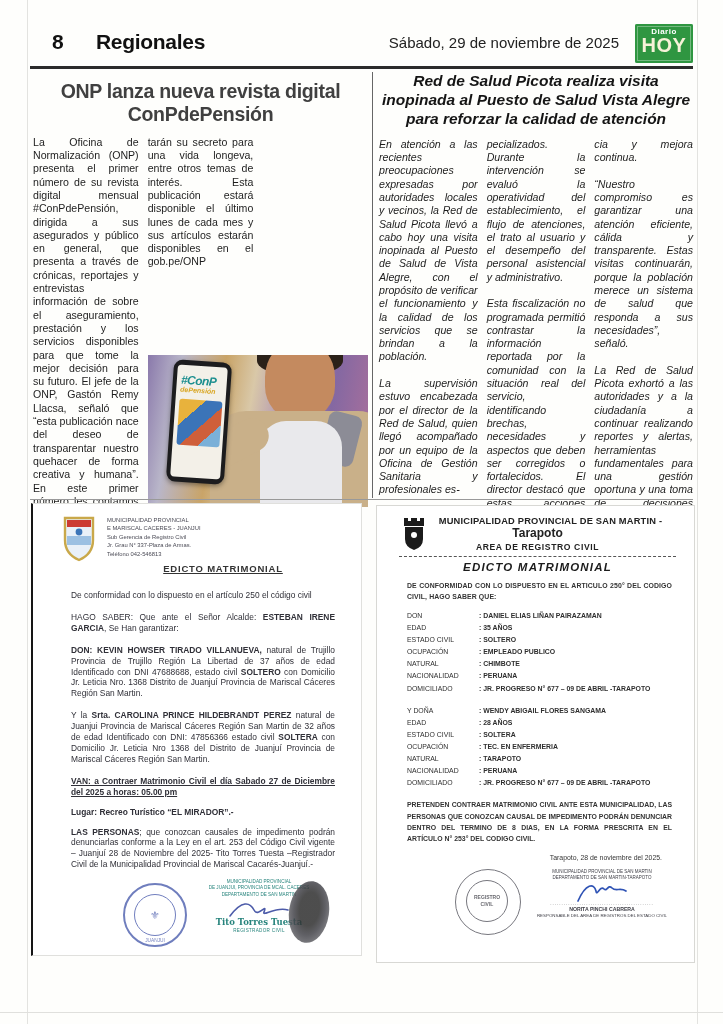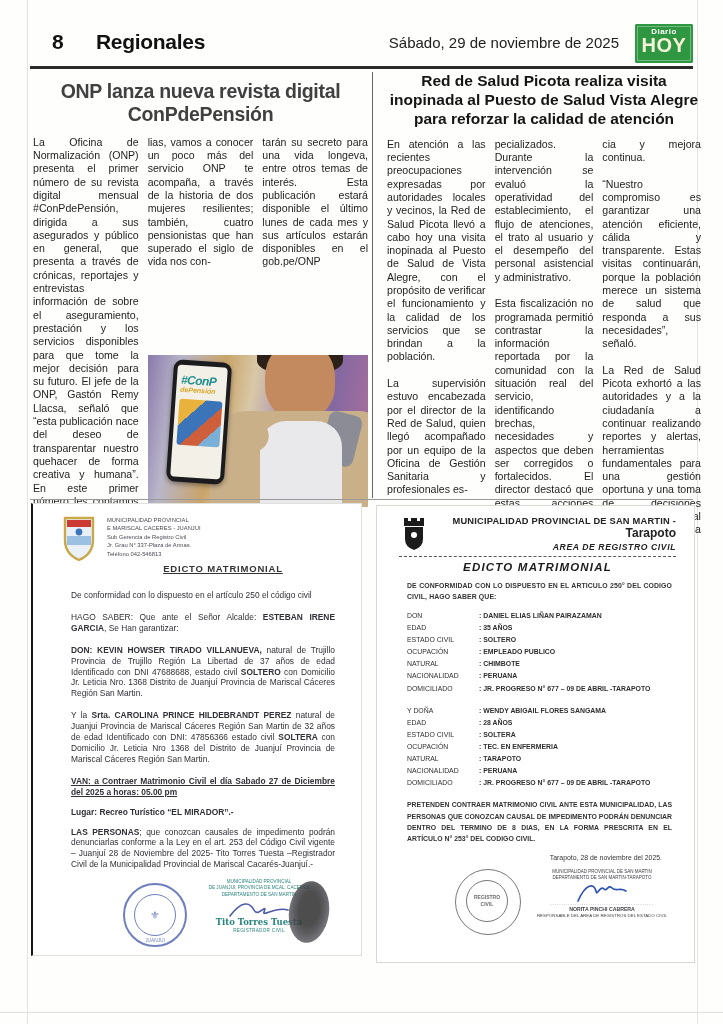--- a/index.html
+++ b/index.html
@@ -13,21 +13,21 @@
   .hdr-sec { position: absolute; left: 66px; top: 6px; font-size: 21px; font-weight: bold; color: #111; letter-spacing: -0.3px; }
   .hdr-date { position: absolute; right: 74px; top: 10px; font-size: 15px; color: #222; }
   .hdr-logo { position: absolute; right: 0; top: 0; width: 58px; height: 39px; background: #2f9641; border-radius: 2px; text-align: center; color: #fff; box-shadow: inset 0 0 0 2px #2f9641, inset 0 0 0 3px #ffffff55; }
   .hdr-logo .l1 { font-size: 8px; font-weight: bold; margin-top: 3px; letter-spacing: 0.5px; }
   .hdr-logo .l2 { font-size: 20px; font-weight: bold; color: #f6f2d8; letter-spacing: 0.5px; margin-top: -2px; }
   .hdr-rule { position: absolute; left: 30px; right: 30px; top: 66px; height: 2.5px; background: #2b2b2b; }
 
   
   .art-l { position: absolute; left: 33px; top: 80px; width: 335px; }
   .art-l h1 { font-size: 19.5px; line-height: 1.2; text-align: center; color: #404040; letter-spacing: -0.3px; }
-  .art-r { position: absolute; left: 387px; top: 72px; width: 314px; }
+  .art-r { position: absolute; left: 379px; top: 72px; width: 314px; font-style: italic; }
   .art-r h1 { font-size: 15.5px; line-height: 1.22; text-align: center; color: #151515; }
   .cols { display: grid; grid-template-columns: 1fr 1fr 1fr; gap: 0 9px; margin-top: 9px; }
   .col { font-size: 10.6px; line-height: 13.3px; text-align: justify; color: #1d1d1d; white-space: pre-line; }
   .c1 { grid-row: 1 / span 2; }
   .photo { grid-column: 2 / span 2; grid-row: 2; position: relative; height: 152px; margin-top: 5px; overflow: hidden;
            background: linear-gradient(100deg,#8a79ab 0%,#b9b6c9 14%,#c9a468 32%,#d9c8a8 45%,#a98bb5 62%,#8468a2 78%,#b0719a 100%); }
   .ph-head { position: absolute; left: 117px; top: -14px; width: 70px; height: 78px; background: #c48a5f; border-radius: 46% 46% 42% 42%; }
   .ph-hair { position: absolute; left: 109px; top: -22px; width: 86px; height: 40px; background: #2b2119; border-radius: 50% 50% 30% 30%; }
   .ph-body { position: absolute; left: 62px; top: 56px; width: 184px; height: 110px; background: #c9b089; border-radius: 36px 36px 0 0; }
   .ph-tee { position: absolute; left: 112px; top: 66px; width: 82px; height: 90px; background: #e9e9ec; border-radius: 26px 26px 0 0; }
@@ -59,25 +59,25 @@
   .stamp-round-l .lbl { position: absolute; left: 0; right: 0; bottom: 2px; font-size: 4.8px; color: #4053a8; text-align: center; }
   .stamp-sign { position: absolute; left: 118px; top: 0; width: 140px; text-align: center; color: #0f766e; opacity: 0.9; }
   .stamp-sign .t { font-size: 4.6px; line-height: 1.35; }
   .stamp-sign .nm { font-size: 8.5px; font-weight: bold; font-family: "DejaVu Serif", serif; margin-top: 1px; }
   .stamp-sign .rl { font-size: 4.6px; margin-top: 1px; letter-spacing: 0.3px; }
   .sig-svg { display: block; margin: 0 auto -4px; }
   .fingerprint { position: absolute; left: 218px; top: 2px; width: 40px; height: 62px; border-radius: 50%; transform: rotate(8deg);
                  background: radial-gradient(ellipse at 50% 45%, #2e2e2e 0 35%, #44444a 55%, #6b6b70 78%, #a9a9ad 95%); opacity: 0.85; }
 
   .doc-r { left: 376px; top: 505px; width: 319px; height: 458px; border: 1px solid #d8d8d4; padding: 10px 18px 0 22px; }
-  .er-head { position: relative; text-align: right; }
+  .er-head { position: relative; text-align: center; }
   .emblem { position: absolute; left: 2px; top: 0; }
   .er-muni { font-size: 9.3px; font-weight: bold; letter-spacing: 0.2px; color: #222; margin-left: 26px; }
   .er-sub { font-size: 12px; font-weight: bold; color: #222; }
-  .er-area { font-size: 8.6px; font-weight: bold; letter-spacing: 0.6px; margin-top: 2px; color: #222; font-style: italic; }
+  .er-area { font-size: 8.6px; font-weight: bold; letter-spacing: 0.6px; margin-top: 2px; color: #222; }
   .dashes { border: 0; border-top: 1.6px dashed #555; margin: 4px 0 4px; }
   .er-title { text-align: center; font-size: 11.5px; font-weight: bold; font-style: italic; letter-spacing: 1.2px; color: #1c1c1c; margin: 2px 0 8px; }
   .er-intro { font-size: 6.9px; line-height: 10.5px; text-align: justify; color: #333; margin: 0 4px 8px 8px; font-weight: bold; letter-spacing: 0.1px; }
   .kv { margin: 0 4px 0 8px; }
   .kv-row { display: flex; font-size: 6.9px; line-height: 12.1px; color: #2e2e2e; }
   .kv-row .k { width: 72px; flex: none; }
   .kv-row .v { font-weight: bold; }
   .kv-gap { height: 10px; }
   .er-close { font-size: 6.9px; line-height: 11.2px; text-align: justify; font-weight: bold; color: #333; margin: 10px 4px 0 8px; }
   .er-date { font-size: 6.9px; text-align: right; margin: 10px 14px 0 0; color: #333; }
@@ -111,21 +111,20 @@
       <div class="l1">Diario</div>
       <div class="l2">HOY</div>
     </div>
   </div>
   <div class="hdr-rule"></div>
 
   <div class="art-l">
     <h1>ONP lanza nueva revista digital ConPdePensión</h1>
     <div class="cols">
       <div class="col c1">La Oficina de Normalización (ONP) presenta el primer número de su revista digital mensual #ConPdePensión, dirigida a sus asegurados y público en general, que presenta a través de crónicas, reportajes y entrevistas información de sobre el aseguramiento, prestación y los servicios disponibles para que tome la mejor decisión para su futuro. El jefe de la ONP, Gastón Remy Llacsa, señaló que “esta publicación nace del deseo de transparentar nuestro quehacer de forma creativa y humana”. En este primer número les contamos a los jóvenes y emprendedores que por cinco soles al día pueden asegurar su futuro y el de sus fami-</div>
-      <div class="col">lias, vamos a conocer un poco más del servicio ONP te acompaña, a través de la historia de dos mujeres resilientes; también, cuatro pensionistas que han superado el siglo de vida nos con-</div>
       <div class="col">tarán su secreto para una vida longeva, entre otros temas de interés. Esta publicación estará disponible el último lunes de cada mes y sus artículos estarán disponibles en el gob.pe/ONP</div>
       <div class="photo">
         <div class="ph-hair"></div>
         <div class="ph-head"></div>
         <div class="ph-body"></div>
         <div class="ph-collar"></div>
         <div class="ph-tee"></div>
         <div class="ph-arm"></div>
         <div class="ph-phone">
           <div class="ph-screen">

